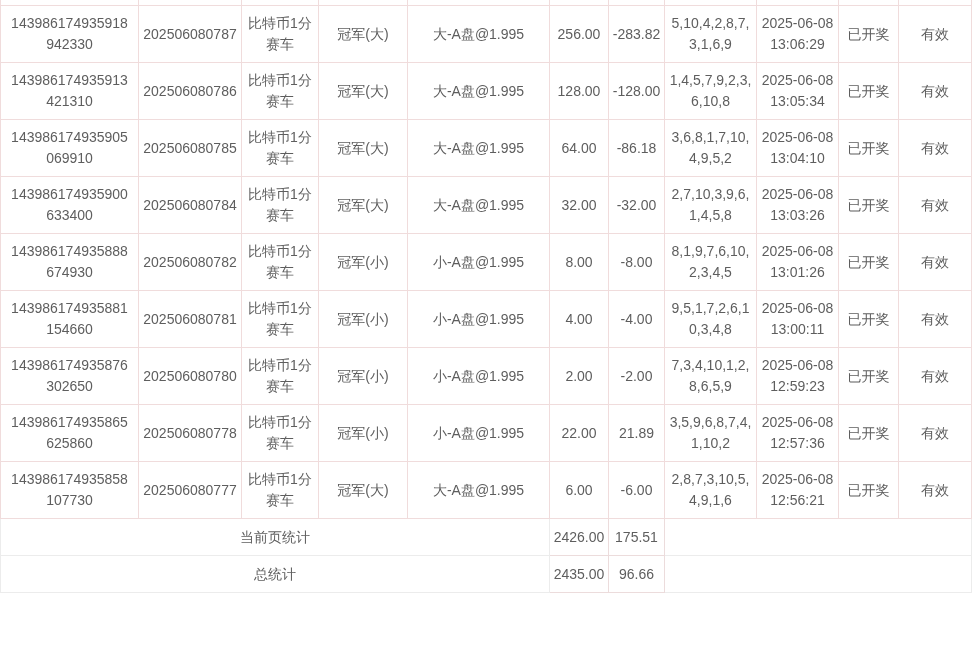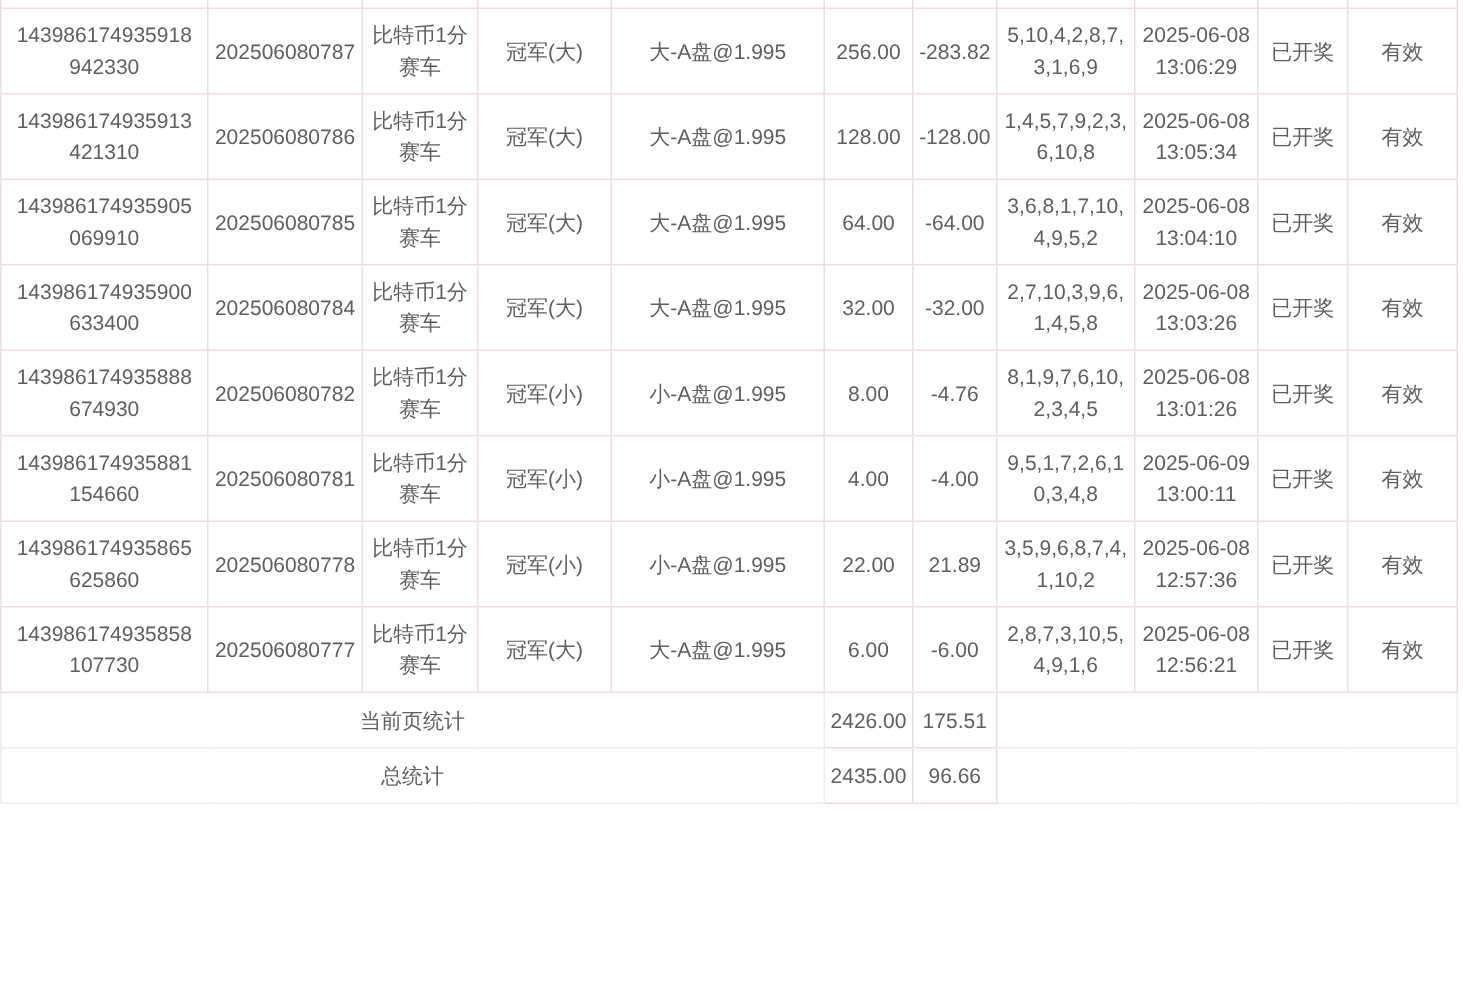--- a/index.html
+++ b/index.html
@@ -123,21 +123,21 @@
           <td class="c-status">已开奖</td>
           <td class="c-valid">有效</td>
         </tr>
         <tr class="data-row">
           <td class="c-id">143986174935905069910</td>
           <td class="c-period">202506080785</td>
           <td class="c-game">比特币1分赛车</td>
           <td class="c-play">冠军(大)</td>
           <td class="c-content">大-A盘@1.995</td>
           <td class="c-amount">64.00</td>
-          <td class="c-profit">-64.00</td>
+          <td class="c-profit">-86.18</td>
           <td class="c-result">3,6,8,1,7,10,4,9,5,2</td>
           <td class="c-time">2025-06-08 13:04:10</td>
           <td class="c-status">已开奖</td>
           <td class="c-valid">有效</td>
         </tr>
         <tr class="data-row">
           <td class="c-id">143986174935900633400</td>
           <td class="c-period">202506080784</td>
           <td class="c-game">比特币1分赛车</td>
           <td class="c-play">冠军(大)</td>
@@ -149,36 +149,49 @@
           <td class="c-status">已开奖</td>
           <td class="c-valid">有效</td>
         </tr>
         <tr class="data-row">
           <td class="c-id">143986174935888674930</td>
           <td class="c-period">202506080782</td>
           <td class="c-game">比特币1分赛车</td>
           <td class="c-play">冠军(小)</td>
           <td class="c-content">小-A盘@1.995</td>
           <td class="c-amount">8.00</td>
-          <td class="c-profit">-4.76</td>
+          <td class="c-profit">-8.00</td>
           <td class="c-result">8,1,9,7,6,10,2,3,4,5</td>
           <td class="c-time">2025-06-08 13:01:26</td>
           <td class="c-status">已开奖</td>
           <td class="c-valid">有效</td>
         </tr>
         <tr class="data-row">
           <td class="c-id">143986174935881154660</td>
           <td class="c-period">202506080781</td>
           <td class="c-game">比特币1分赛车</td>
           <td class="c-play">冠军(小)</td>
           <td class="c-content">小-A盘@1.995</td>
           <td class="c-amount">4.00</td>
           <td class="c-profit">-4.00</td>
           <td class="c-result">9,5,1,7,2,6,10,3,4,8</td>
-          <td class="c-time">2025-06-09 13:00:11</td>
+          <td class="c-time">2025-06-08 13:00:11</td>
+          <td class="c-status">已开奖</td>
+          <td class="c-valid">有效</td>
+        </tr>
+        <tr class="data-row">
+          <td class="c-id">143986174935876302650</td>
+          <td class="c-period">202506080780</td>
+          <td class="c-game">比特币1分赛车</td>
+          <td class="c-play">冠军(小)</td>
+          <td class="c-content">小-A盘@1.995</td>
+          <td class="c-amount">2.00</td>
+          <td class="c-profit">-2.00</td>
+          <td class="c-result">7,3,4,10,1,2,8,6,5,9</td>
+          <td class="c-time">2025-06-08 12:59:23</td>
           <td class="c-status">已开奖</td>
           <td class="c-valid">有效</td>
         </tr>
         <tr class="data-row">
           <td class="c-id">143986174935865625860</td>
           <td class="c-period">202506080778</td>
           <td class="c-game">比特币1分赛车</td>
           <td class="c-play">冠军(小)</td>
           <td class="c-content">小-A盘@1.995</td>
           <td class="c-amount">22.00</td>

